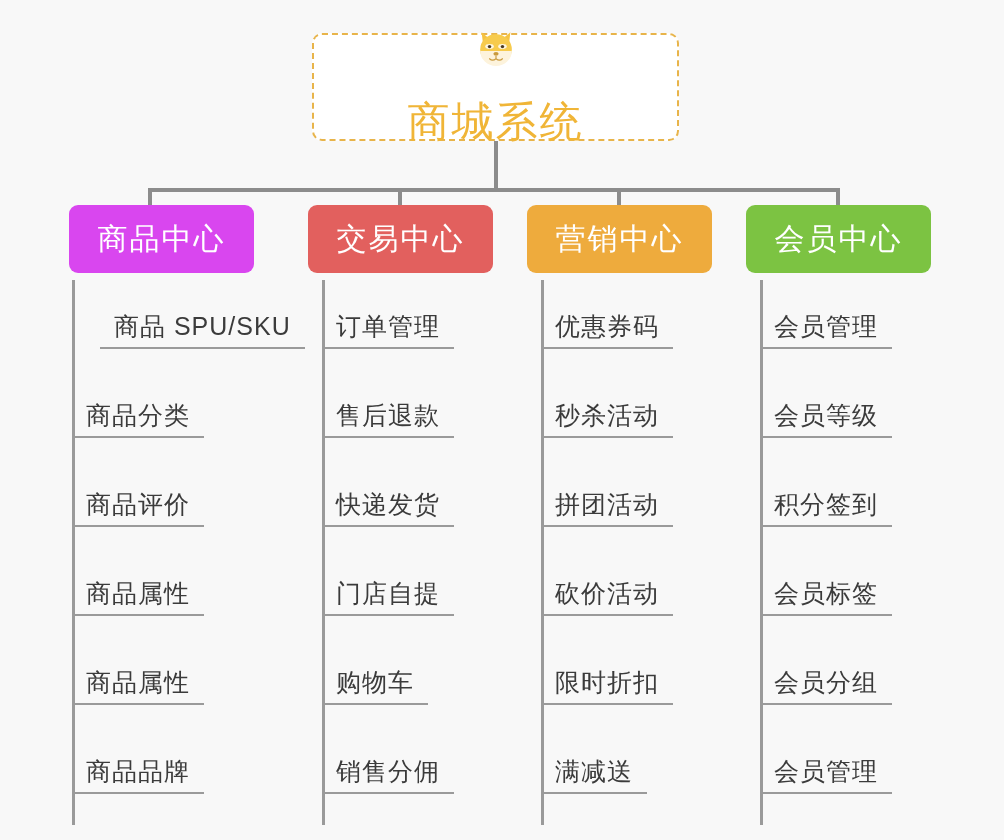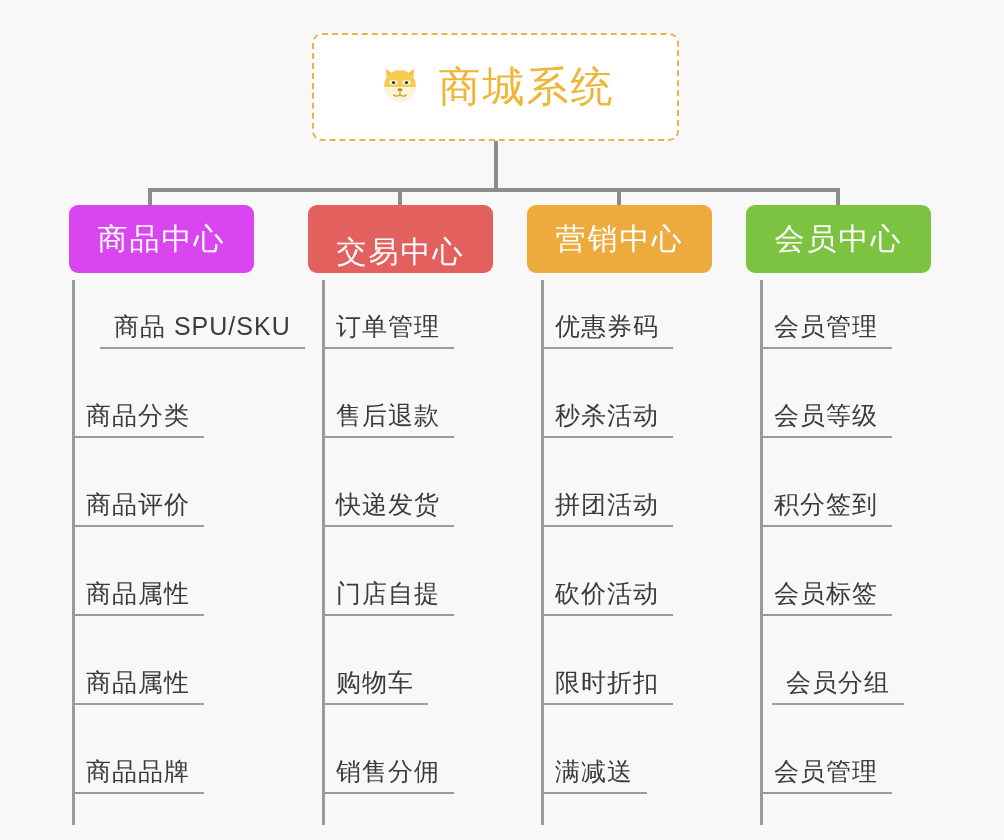--- a/index.html
+++ b/index.html
@@ -26,20 +26,21 @@
     top: 33px;
     width: 367px;
     height: 108px;
     background: #ffffff;
     border: 2px dashed #e8b44a;
     border-radius: 10px;
     display: flex;
     align-items: center;
     justify-content: center;
     gap: 16px;
+    flex-direction: column;
   }
   .root-emoji {
     font-size: 46px;
     line-height: 1;
     display: block;
   }
   .root-title {
     font-size: 42px;
     color: #f0b537;
     letter-spacing: 2px;
@@ -163,21 +164,21 @@
         <span class="leaf-underline"></span>
       </div>
       <div class="leaf" style="left:14px; top:475px;">
         <span class="leaf-label">商品品牌</span>
         <span class="leaf-underline"></span>
       </div>
     </div>
   </div>
 
   <div class="branch" style="left:308px; width:260px;">
-    <div class="branch-header" style="width:185px; background:#e2605e;align-items:flex-end;">
+    <div class="branch-header" style="width:185px; background:#e2605e;">
       <span>交易中心</span>
     </div>
     <div class="spine" style="left:14px; height:545px;"></div>
     <div class="leaf-list">
       <div class="leaf" style="left:14px; top:30px;">
         <span class="leaf-label">订单管理</span>
         <span class="leaf-underline"></span>
       </div>
       <div class="leaf" style="left:14px; top:119px;">
         <span class="leaf-label">售后退款</span>
@@ -250,21 +251,21 @@
         <span class="leaf-underline"></span>
       </div>
       <div class="leaf" style="left:14px; top:208px;">
         <span class="leaf-label">积分签到</span>
         <span class="leaf-underline"></span>
       </div>
       <div class="leaf" style="left:14px; top:297px;">
         <span class="leaf-label">会员标签</span>
         <span class="leaf-underline"></span>
       </div>
-      <div class="leaf" style="left:14px; top:386px;padding-left:12px;">
+      <div class="leaf" style="left:14px; top:386px;">
         <span class="leaf-label">会员分组</span>
         <span class="leaf-underline"></span>
       </div>
       <div class="leaf" style="left:14px; top:475px;">
         <span class="leaf-label">会员管理</span>
         <span class="leaf-underline"></span>
       </div>
     </div>
   </div>
 

